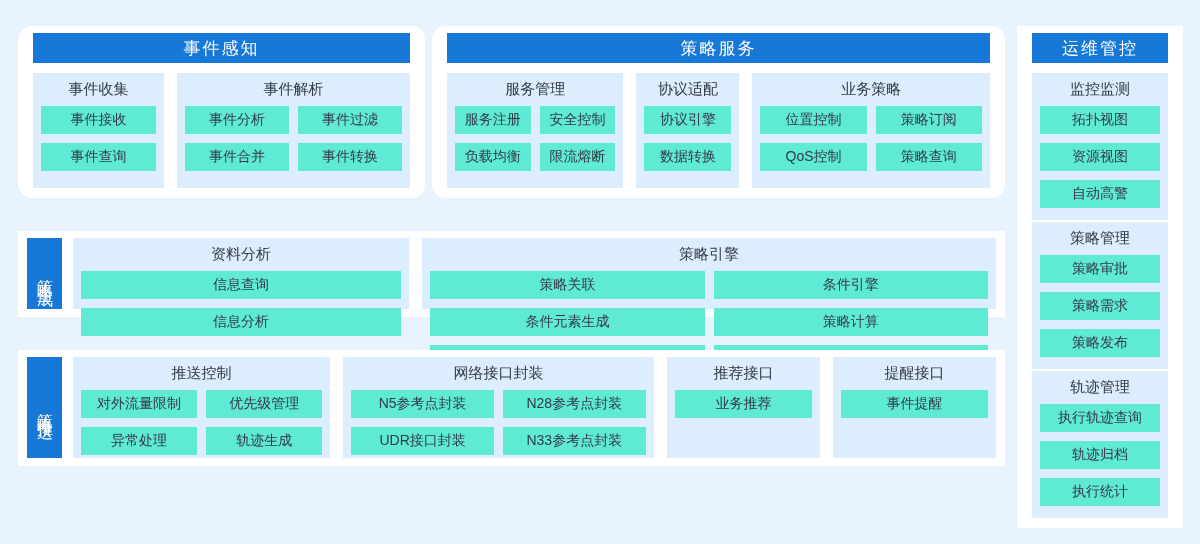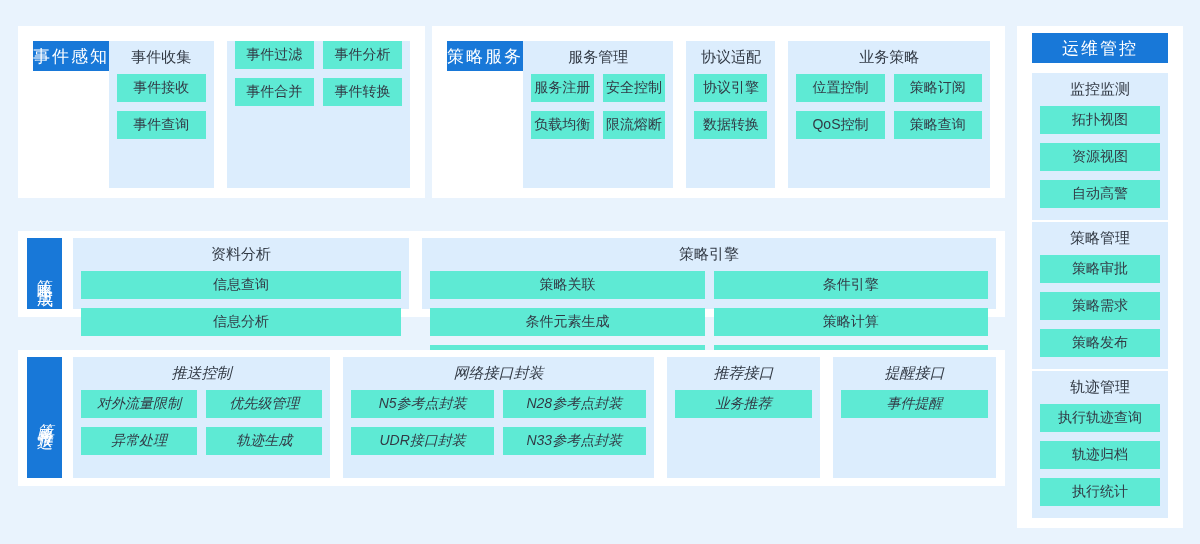--- a/index.html
+++ b/index.html
@@ -8,23 +8,23 @@
     width:1200px; height:544px;
     background:#e9f3fd;
     padding:26px 17px 16px 18px;
     display:flex; gap:12px;
     font-family:"Liberation Sans", sans-serif;
     color:#323a45;
   }
   .main { width:987px; display:flex; flex-direction:column; }
   .row1 { height:172px; display:flex; gap:7px; margin-bottom:33px; }
   .row2 { height:86px; margin-bottom:33px;border-radius:17px; }
-  .row3 { height:136px;font-style:italic; }
+  .row3 { height:116px; }
   .panel { background:#ffffff; }
-  .hpanel { padding:15px 15px 10px; display:flex; flex-direction:row; }
+  .hpanel { padding:7px 15px 10px; display:flex; flex-direction:column;border-radius:14px; }
   .vpanel { padding:7px 9px 8px 9px; display:flex; height:100%; }
   .header-bar {
     height:30px; background:#1878d8; color:#ffffff;
     font-size:17px; letter-spacing:2px;
     display:flex; align-items:center; justify-content:center;
     flex:0 0 auto; margin-bottom:10px;
   }
   .vlabel {
     width:35px; background:#1878d8; color:#ffffff;
     font-size:16px; letter-spacing:4px;
@@ -71,23 +71,24 @@
         <div class="header-bar">事件感知</div>
         <div class="sections">
           <div class="section" style="flex-grow:122">
             <div class="section-title">事件收集</div>
             <div class="items cols-1">
                 <div class="item">事件接收</div>
                 <div class="item">事件查询</div>
               </div>
           </div>
           <div class="section" style="flex-grow:230">
-            <div class="items cols-2">
+            <div class="section-title">事件解析</div>
+            <div class="items cols-2">
+                <div class="item">事件分析</div>
                 <div class="item">事件过滤</div>
-                <div class="item">事件分析</div>
                 <div class="item">事件合并</div>
                 <div class="item">事件转换</div>
               </div>
           </div>
         </div>
       </div>
 
       <div class="panel hpanel" style="flex:1">
         <div class="header-bar">策略服务</div>
         <div class="sections">

